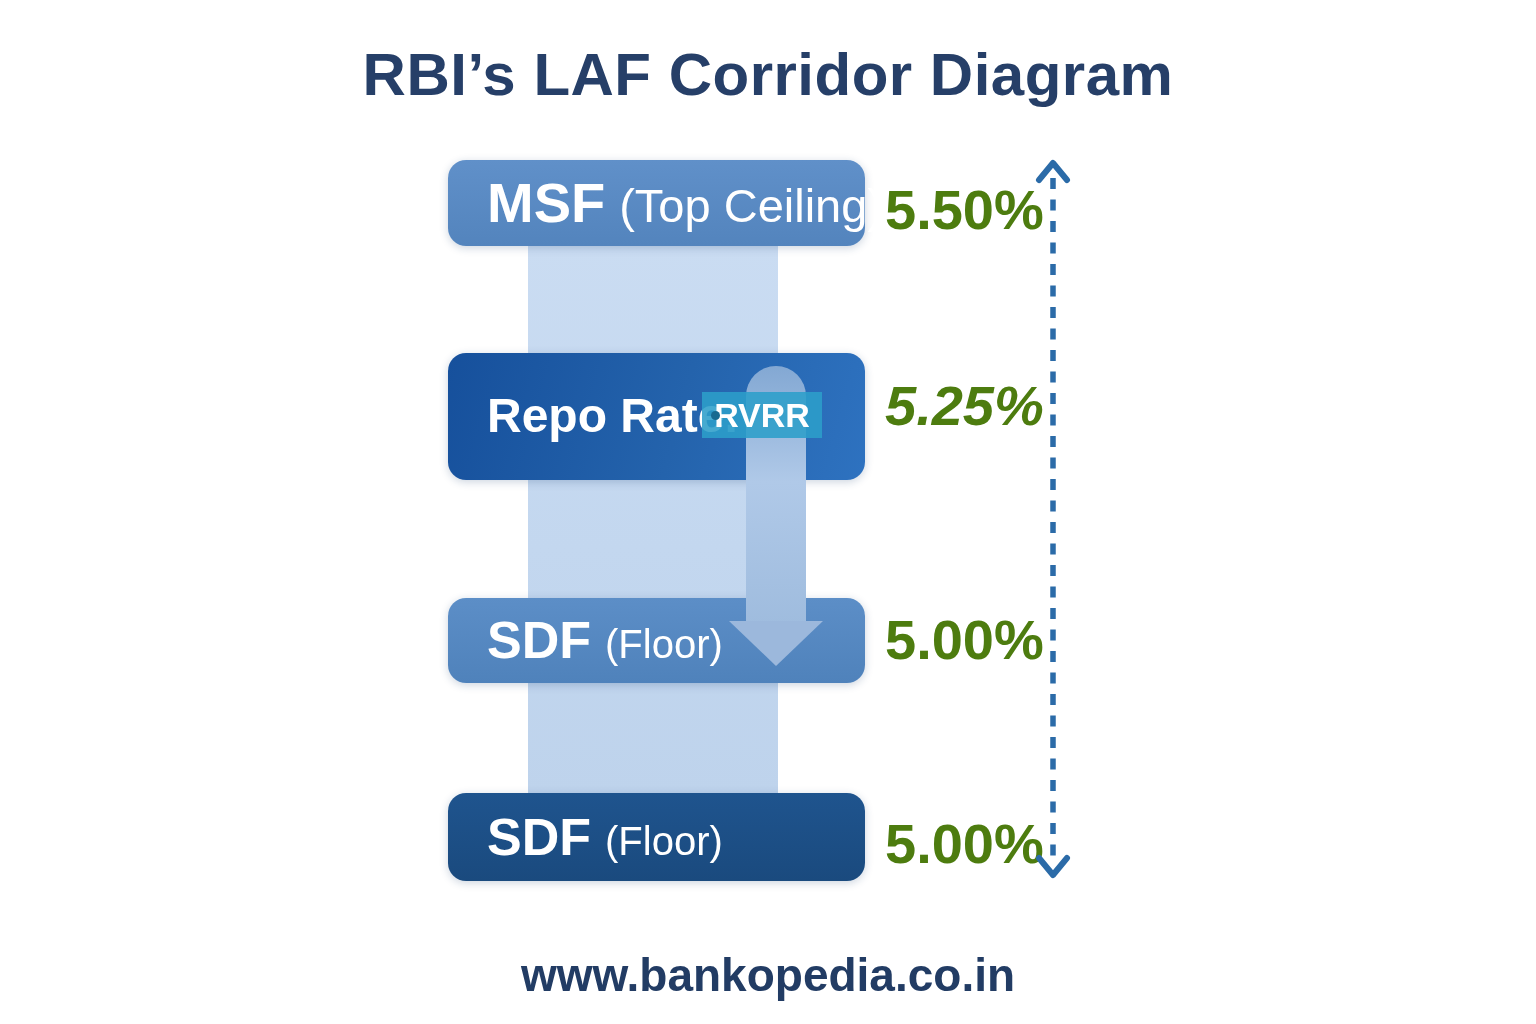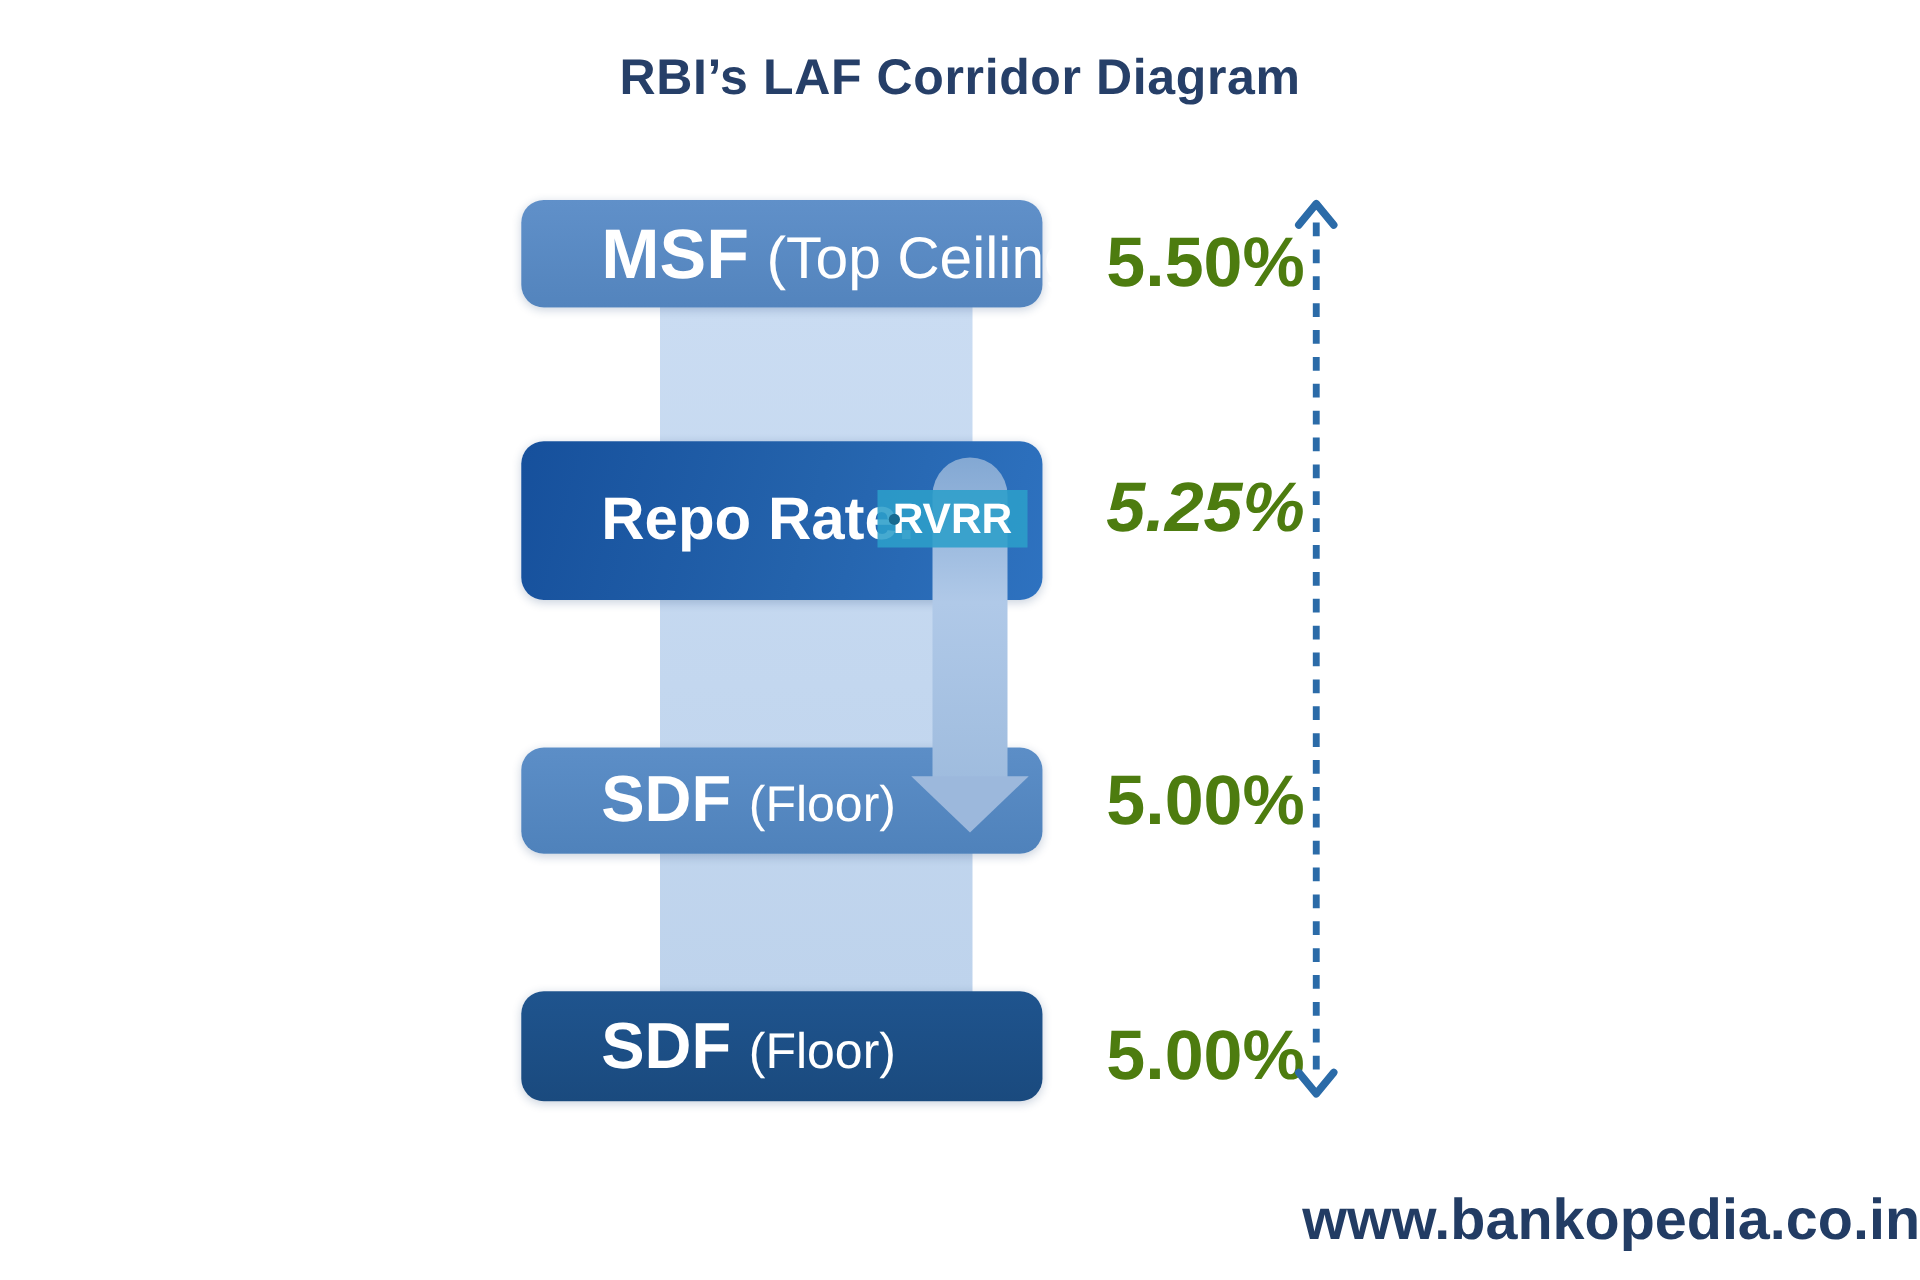--- a/index.html
+++ b/index.html
@@ -6,36 +6,36 @@
   .page{
     position:relative;
     width:1536px;height:1024px;
     background:#ffffff;
     overflow:hidden;
     font-family:"Liberation Sans","DejaVu Sans",sans-serif;
   }
   .title{
     position:absolute;top:40px;left:0;width:100%;
     text-align:center;
-    font-size:40px;font-weight:700;
+    font-size:60px;font-weight:700;
     color:#263f68;
     letter-spacing:0.5px;
   }
   
   .band{
     position:absolute;left:528px;top:244px;width:250px;height:552px;
     background:linear-gradient(180deg,#cadcf2 0%,#c3d7ef 55%,#bed3ec 100%);
     z-index:1;
   }
   
   .rbox{
-    position:absolute;left:417px;width:417px;
+    position:absolute;left:448px;width:417px;
     border-radius:18px;
     display:flex;flex-direction:column;justify-content:center;
-    padding-left:64px;box-sizing:border-box;
+    padding-left:39px;box-sizing:border-box;
     color:#ffffff;
     z-index:2;
     box-shadow:0 2px 8px rgba(25,60,110,0.22);
   }
   .box-msf{top:160px;height:86px;background:linear-gradient(180deg,#6090c9,#5384bd);}
   .box-repo{top:353px;height:127px;background:linear-gradient(105deg,#16509c 0%,#2463ac 55%,#2e72c0 100%);}
   .box-sdf{top:598px;height:85px;background:linear-gradient(180deg,#5c8ec7,#4f82bb);}
   .box-sdf2{top:793px;height:88px;background:linear-gradient(180deg,#1f548e,#1a4a7e);}
   .line1{font-size:52px;font-weight:700;line-height:1.05;white-space:nowrap;}
   .box-msf .line1{font-size:56px;}
@@ -77,21 +77,21 @@
     color:#4d7c0f;z-index:2;white-space:nowrap;
   }
   .rate-1{top:182px;}
   .rate-2{top:378px;font-style:italic;}
   .rate-3{top:612px;}
   .rate-4{top:816px;}
   
   .corridor-arrow{position:absolute;left:1032px;top:156px;z-index:2;}
   .footer{
     position:absolute;top:948px;left:0;width:100%;
-    text-align:right;
+    text-align:center;
     font-size:46px;font-weight:700;color:#223c64;
   }
 </style>
 </head>
 <body>
 
 <div class="page">
 
   <div class="title">RBI’s LAF Corridor Diagram</div>
 

